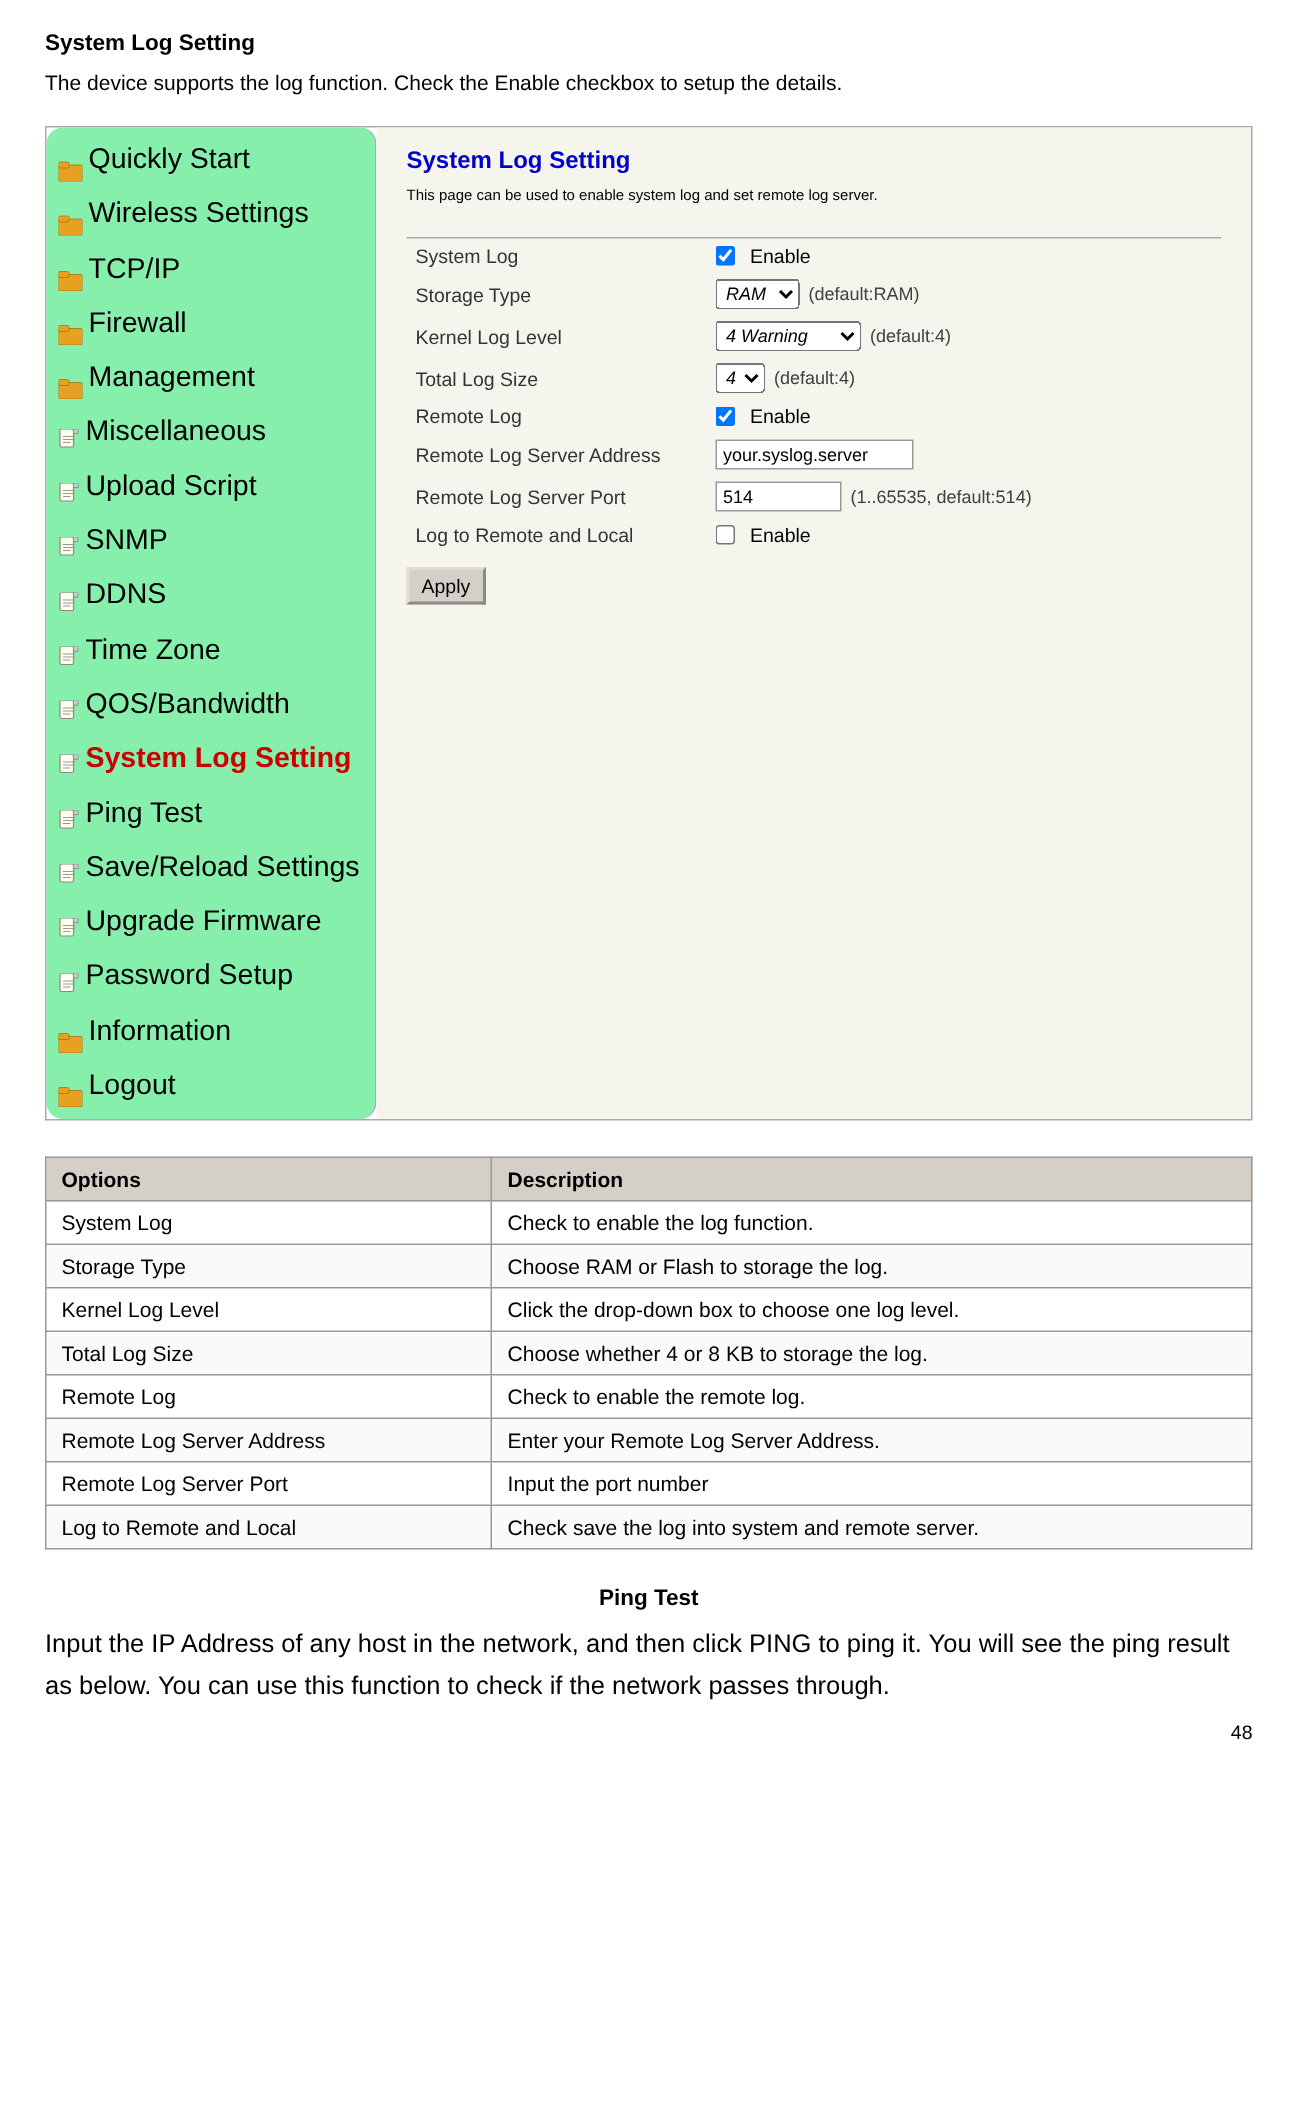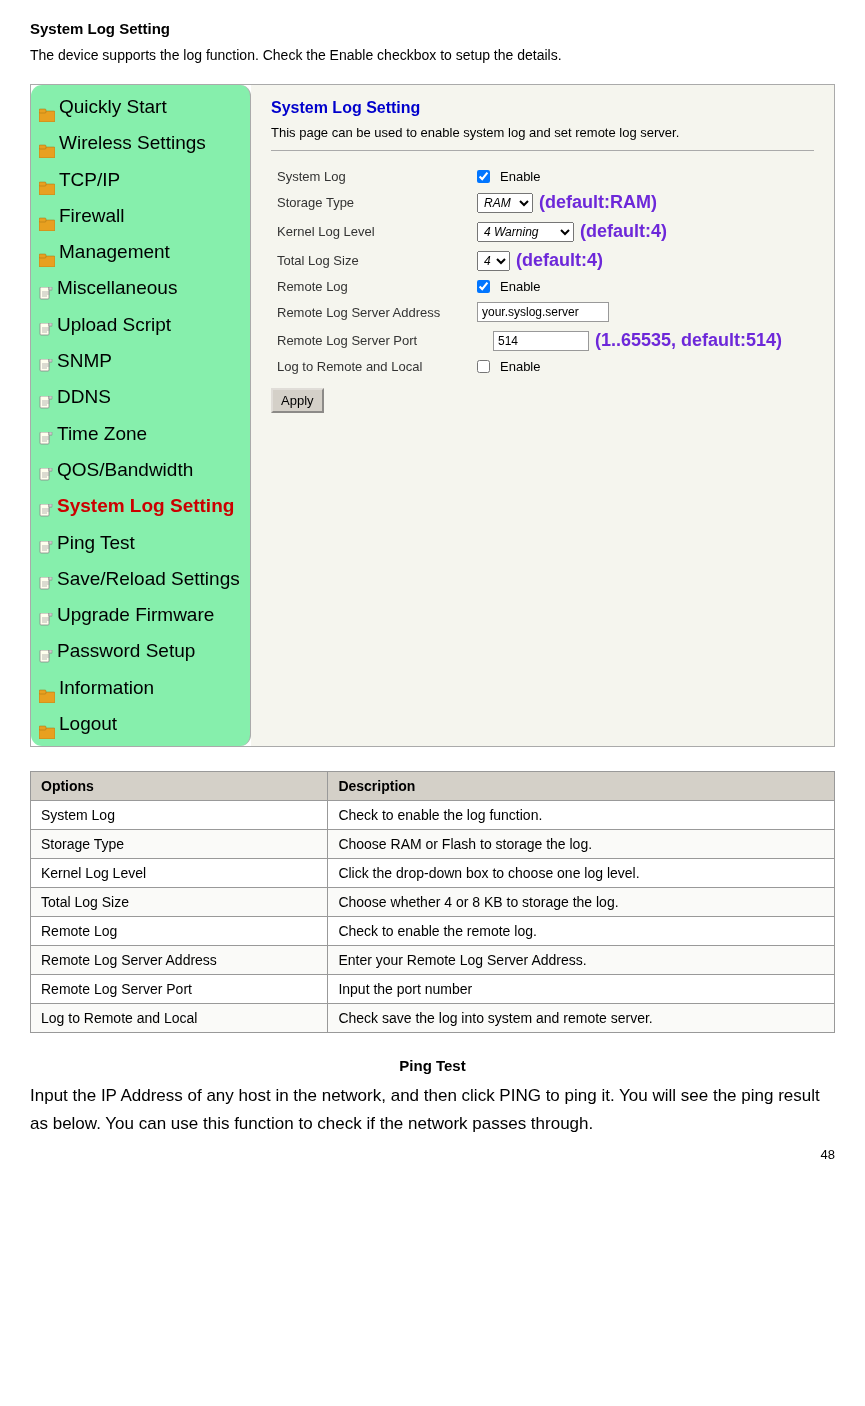--- a/index.html
+++ b/index.html
@@ -71,24 +71,23 @@
       background: #f5f5ee;
       padding: 14px 20px;
     }
     .panel-title {
       color: #0000cc;
       font-size: 16px;
       font-weight: bold;
       margin-bottom: 8px;
     }
     .panel-desc {
-      font-size: 13px;
-      margin-bottom: 14px;
+      font-size: 10px;
       border-bottom: 1px solid #aaa;
-      padding-bottom: 10px;
+      padding-bottom: 22px;
     }
     .form-table {
       border-collapse: collapse;
       width: 100%;
     }
     .form-table td {
       padding: 4px 6px;
       font-size: 13px;
       vertical-align: middle;
     }
@@ -112,27 +111,25 @@
     input[type="text"].text-input {
       font-size: 12px;
       padding: 2px 4px;
       border: 1px solid #999;
       width: 132px;
     }
     input[type="text"].port-input {
       font-size: 12px;
       padding: 2px 4px;
       border: 1px solid #999;
-      width: 96px;
-      margin-left: 16px;
+      width: 84px;
     }
     .hint-text {
-      font-size: 18px;
-      color: #6d28d9;
-      font-weight: bold;
+      font-size: 12px;
+      color: #404040;
     }
     .apply-btn {
       background: #d4d0c8;
       border: 2px outset #e0ddd8;
       padding: 3px 8px;
       font-size: 13px;
       cursor: pointer;
       margin-top: 10px;
     }
 

